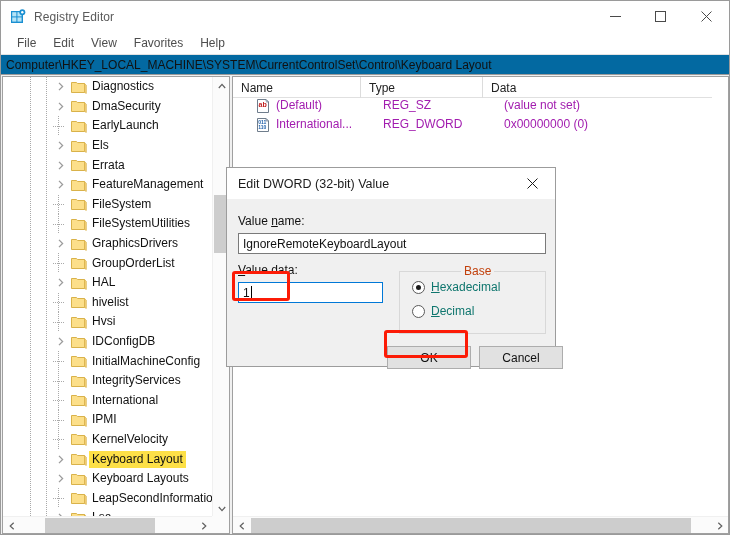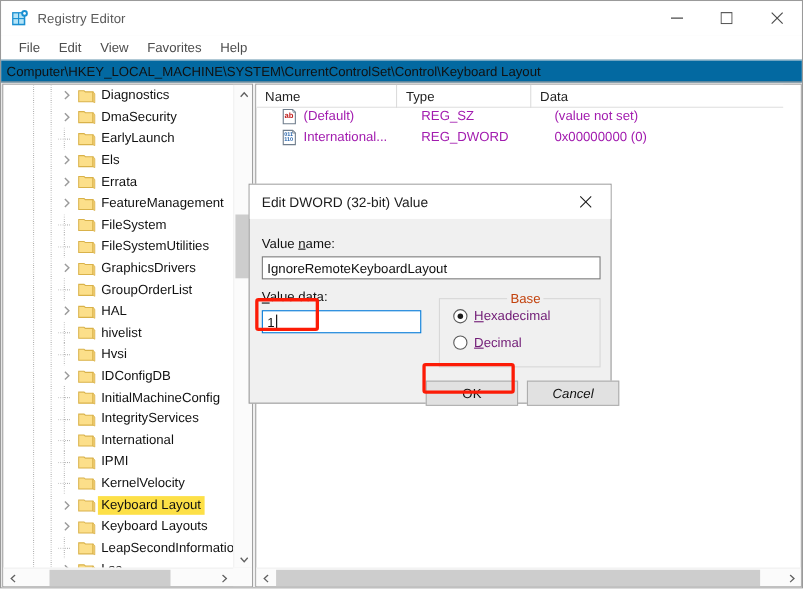--- a/index.html
+++ b/index.html
@@ -266,21 +266,21 @@
   .groupbox-title {
     position: absolute;
     top: -8px; left: 21px;
     background: #f0f0f0;
     padding: 0 3px;
     font-size: 12px; color: #c2410c; margin-left: 40px;
   }
   .radio-row {
     position: absolute;
     display: flex; align-items: center;
-    font-size: 12px; color: #701a75;
+    font-size: 12px; color: #0f766e;
   }
   .radio {
     width: 13px; height: 13px; border-radius: 50%;
     border: 1px solid #5a5a5a;
     background: #fff; margin-right: 6px;
     position: relative; flex: none;
   }
   .radio.checked::after {
     content: ""; position: absolute;
     left: 3px; top: 3px; width: 5px; height: 5px;
@@ -717,21 +717,21 @@
         </div>
         <div class="radio-row" style="left:12px; top:32px;">
           <span class="radio"></span>
           <span><u>D</u><span>ecimal</span></span>
         </div>
       </div>
 
       <div class="btn" style="left:160px; top:147px; width:84px; height:23px;">
         <span>OK</span>
       </div>
-      <div class="btn" style="left:252px; top:147px; width:84px; height:23px;font-style:italic;">
+      <div class="btn" style="left:252px; top:147px; width:84px; height:23px;">
         <span>Cancel</span>
       </div>
     </div>
   </div>
 
   <div class="annot" style="left:231px; top:270px; width:58px; height:30px;"></div>
   <div class="annot" style="left:383px; top:329px; width:84px; height:28px;"></div>
 
 </div>
 

